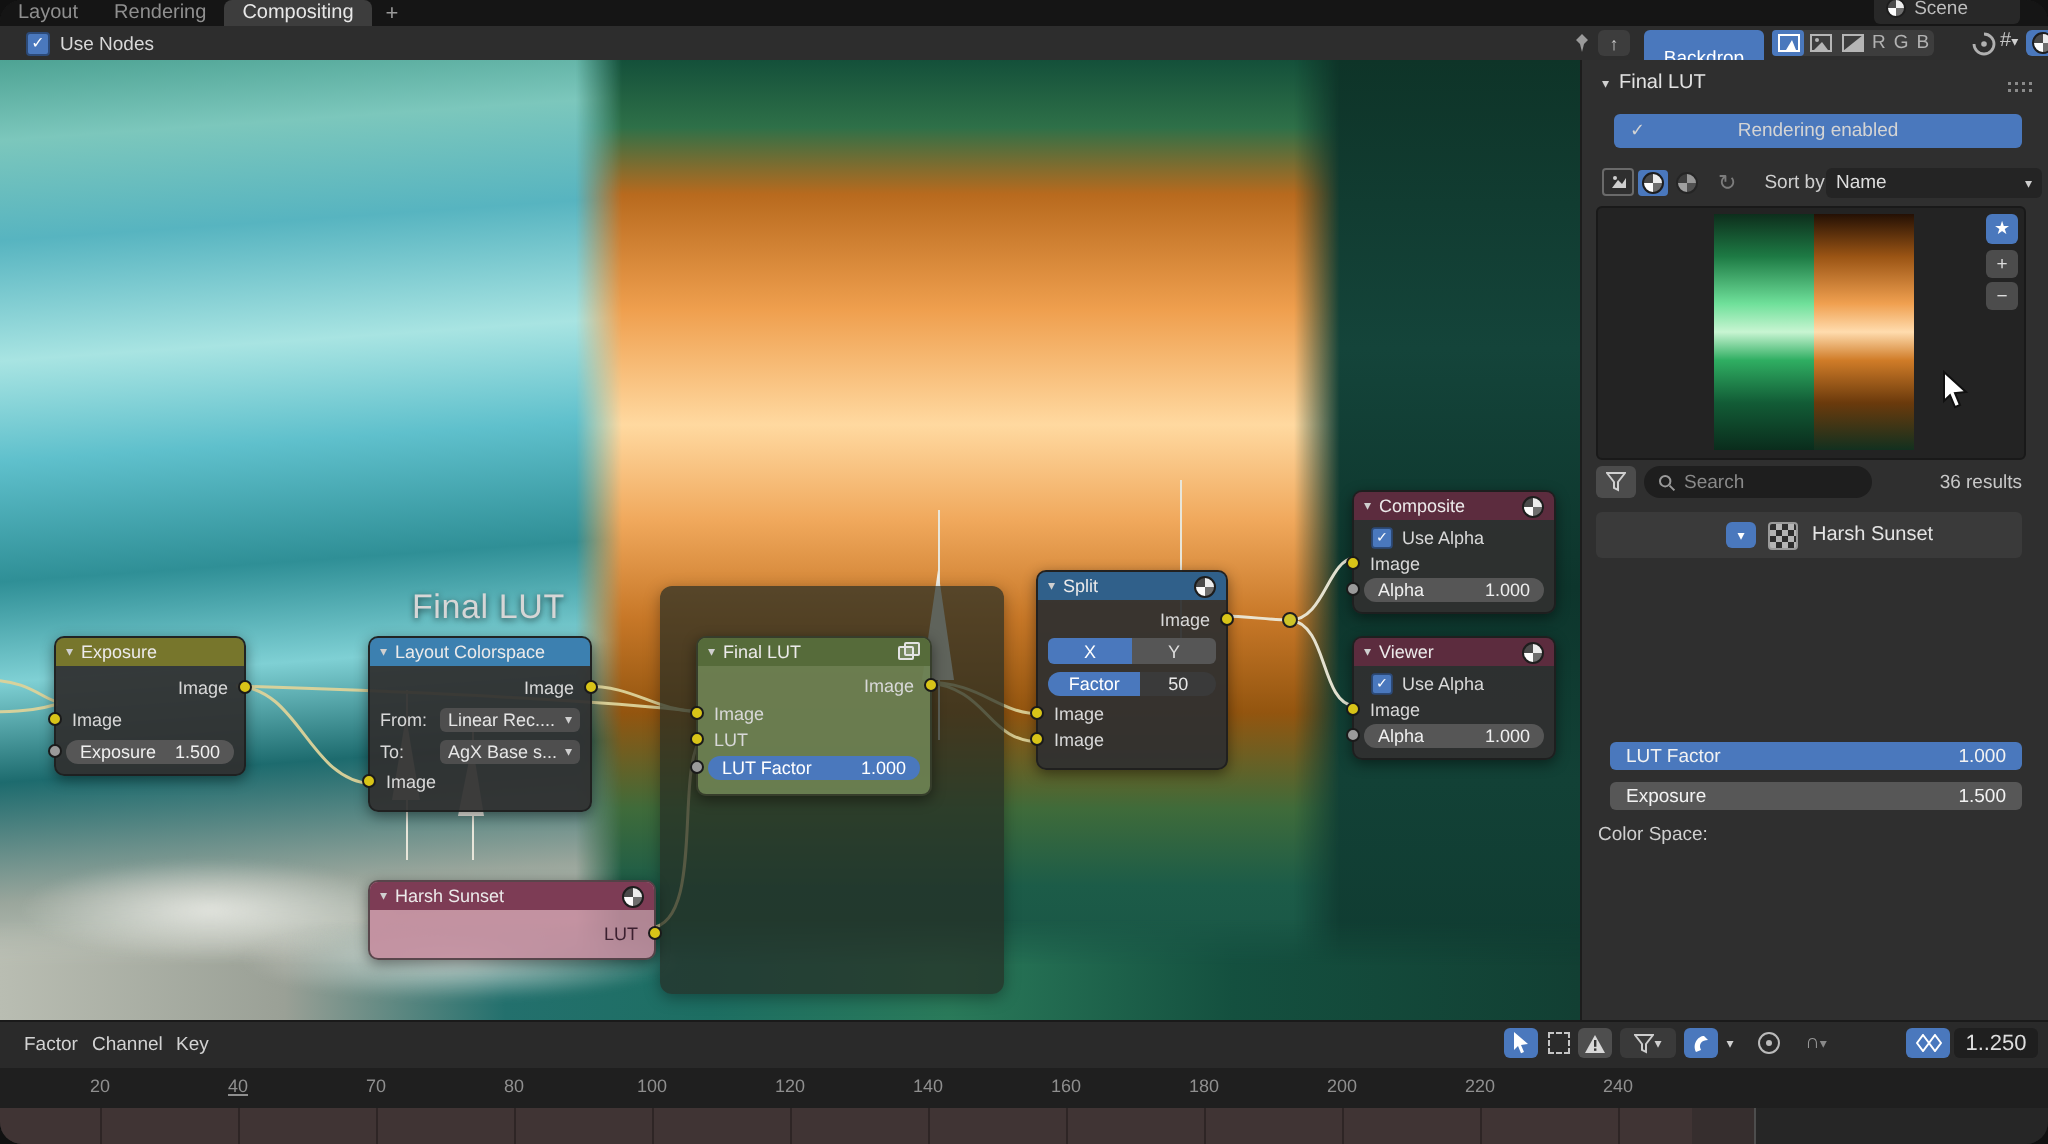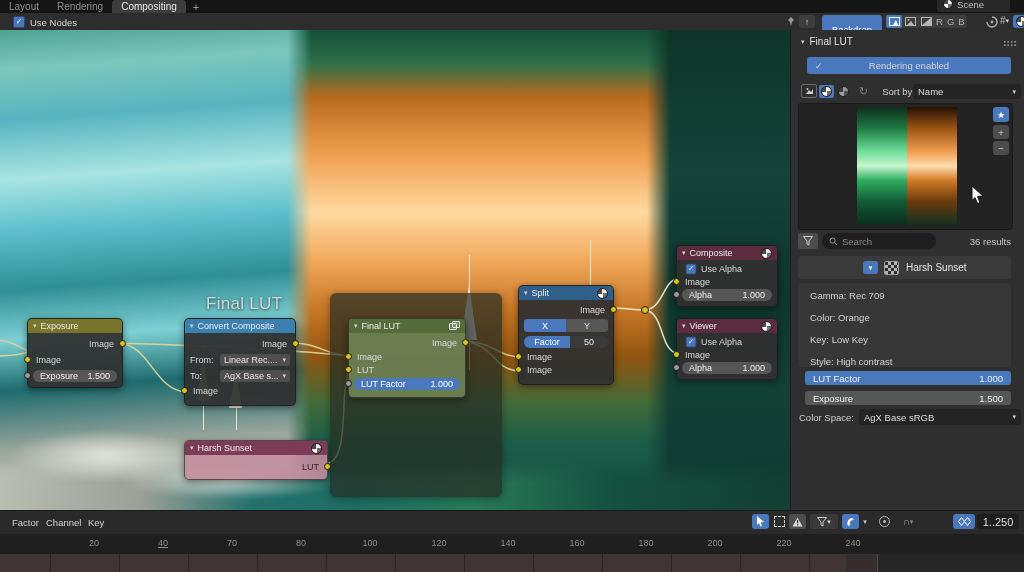--- a/index.html
+++ b/index.html
@@ -1,18 +1,18 @@
 <!DOCTYPE html>
 <html><head>
 <meta charset="utf-8">
 <style>
   html,body{margin:0;padding:0;background:#111;}
   #app{position:relative;width:1024px;height:572px;overflow:hidden;
        font-family:"Liberation Sans","DejaVu Sans",sans-serif;
-       background:#1f1f1f;color:#ddd;-webkit-font-smoothing:antialiased;}
+       background:#1f1f1f;color:#ddd;border-radius:11px;-webkit-font-smoothing:antialiased;}
   .abs{position:absolute;}
   
   #topbar{left:0;top:0;width:1024px;height:13px;background:#151515;display:flex;align-items:flex-end;}
   .wtab{font-size:10px;color:#8f8f8f;padding:1px 9px 1px 9px;line-height:11px;}
   .wtab.active{background:#3d3d3d;color:#e8e8e8;border-radius:4px 4px 0 0;}
   .wtab-add{font-size:11px;color:#9a9a9a;padding:0 7px;}
   #scene-chip{position:absolute;right:14px;top:-4px;height:16px;background:#282828;border-radius:3px;
      display:flex;align-items:center;gap:4px;padding:0 26px 0 6px;font-size:9.5px;color:#bdbdbd;}
   
   #ed-header{left:0;top:13px;width:1024px;height:17px;background:#2d2d2d;border-bottom:1px solid #242424;}
@@ -71,21 +71,21 @@
   .slider{border-radius:3px;height:14px;display:flex;align-items:center;justify-content:space-between;padding:0 8px;font-size:9.5px;color:#f2f2f2;}
   .checker{width:13px;height:12px;border:1px solid #9a9a9a;border-radius:2px;background-color:#2e2e2e;
     background-image:linear-gradient(45deg,#b5b5b5 25%,transparent 25%,transparent 75%,#b5b5b5 75%),
                      linear-gradient(45deg,#b5b5b5 25%,transparent 25%,transparent 75%,#b5b5b5 75%);
     background-size:6px 6px;background-position:0 0,3px 3px;}
   
   #tl-bar{left:0;top:510px;width:1024px;height:24px;background:#2a2a2a;border-top:1px solid #1a1a1a;}
   .tl-menu{font-size:9.5px;color:#d2d2d2;}
   .tl-ico{position:absolute;top:3px;height:15px;border-radius:3px;display:flex;align-items:center;justify-content:center;color:#c9c9c9;font-size:9px;}
   #ruler{left:0;top:534px;width:1024px;height:20px;background:#1f1f1f;}
-  .tick{position:absolute;top:4px;transform:translateX(-50%);font-size:9px;color:#8f8f8f;margin-left:44px;}
+  .tick{position:absolute;top:4px;transform:translateX(-50%);font-size:9px;color:#8f8f8f;}
   #track{left:0;top:554px;width:1024px;height:18px;background:#262626;}
   .gridline{position:absolute;top:0;width:1px;height:18px;background:rgba(0,0,0,.28);}
   
   #frame-label{font-size:17px;color:#d6d6d6;text-shadow:0 1px 3px rgba(0,0,0,.65);letter-spacing:.3px;}
   
   #cursor{pointer-events:none;}
 </style>
 </head>
 <body>
 
@@ -208,21 +208,21 @@
         <span>Exposure</span>
         <span>1.500</span>
       </div>
       <span class="sock grey" style="left:-4px;top:3px"></span>
     </div>
   </div>
 
   <div class="node" style="left:184px;top:318px;width:110px;height:86px">
     <div class="nhead" style="background:#3c80b0">
       <span class="chev">▾</span>
-      <span class="t">Convert Composite</span>
+      <span class="t">Layout Colorspace</span>
     </div>
     <div class="nrow right" style="margin-top:4px">
         <span>Image</span>
       <span class="sock yellow" style="right:-4px;top:3px"></span>
       </div>
     <div class="nrow" style="margin-top:3px;padding:0 5px;gap:4px">
       <span style="width:26px">From:</span>
       <div class="drop" style="flex:1">
         <span>Linear Rec....</span>
         <span class="chev">▾</span>
@@ -425,40 +425,30 @@
     <div class="sb" style="left:146px;top:206px;width:74px;text-align:right;color:#c8c8c8">36 results</div>
 
     <div class="sb" style="left:7px;top:226px;width:213px;height:23px;background:#3a3a3a;border-radius:3px">
       <div class="btn-blue" style="position:absolute;left:65px;top:5px;width:15px;height:13px">
           <span class="chev" style="color:#fff">▾</span>
         </div>
       <span class="checker" style="position:absolute;left:86px;top:5px"></span>
       <span style="position:absolute;left:108px;top:6px;font-size:10px;color:#e4e4e4">Harsh Sunset</span>
     </div>
 
-    <div class="sb" style="left:7px;top:253px;width:213px;height:84px;background:#373737;border-radius:3px">
-      <div style="position:absolute;left:12px;top:7px">Gamma: Rec 709</div>
-      <div style="position:absolute;left:12px;top:29px">Color: Orange</div>
-      <div style="position:absolute;left:12px;top:51px">Key: Low Key</div>
-      <div style="position:absolute;left:12px;top:73px">Style: High contrast</div>
-    </div>
 
     <div class="slider sb" style="left:14px;top:341px;width:190px;background:#4a78bd">
       <span>LUT Factor</span>
       <span>1.000</span>
     </div>
     <div class="slider sb" style="left:14px;top:361px;width:190px;background:#575757">
       <span>Exposure</span>
       <span>1.500</span>
     </div>
     <div class="sb" style="left:8px;top:382px;color:#cfcfcf">Color Space:</div>
-    <div class="fieldbox sb" style="left:68px;top:379px;width:152px;height:16px">
-      <span>AgX Base sRGB</span>
-      <span class="chev">▾</span>
-    </div>
   </div>
 
   <div id="tl-bar" class="abs">
     <span class="tl-menu abs" style="left:12px;top:6px">Factor</span>
     <span class="tl-menu abs" style="left:46px;top:6px">Channel</span>
     <span class="tl-menu abs" style="left:88px;top:6px">Key</span>
 
     <div class="tl-ico" style="left:752px;width:17px;background:#4a78bd">
       <svg width="9" height="11" viewBox="0 0 9 11">
           <path d="M1 0 L8 6 L4.5 6.5 L6 10 L4.5 10.6 L3 7 L1 9 Z" fill="#fff"></path>

